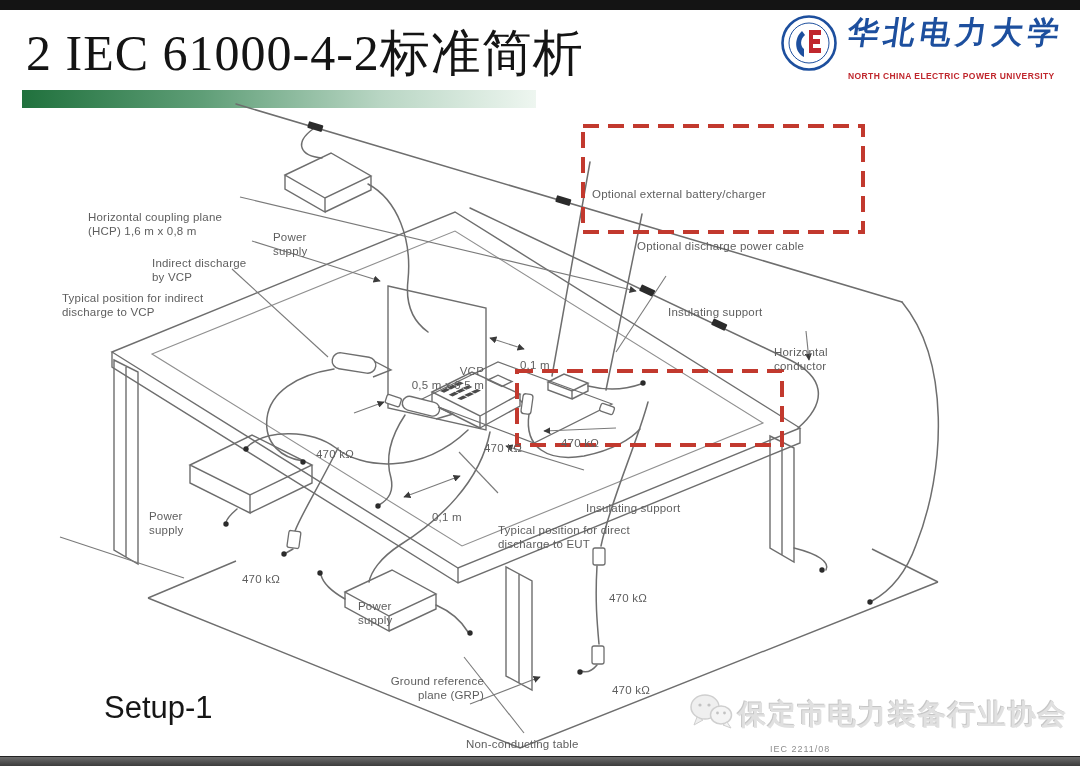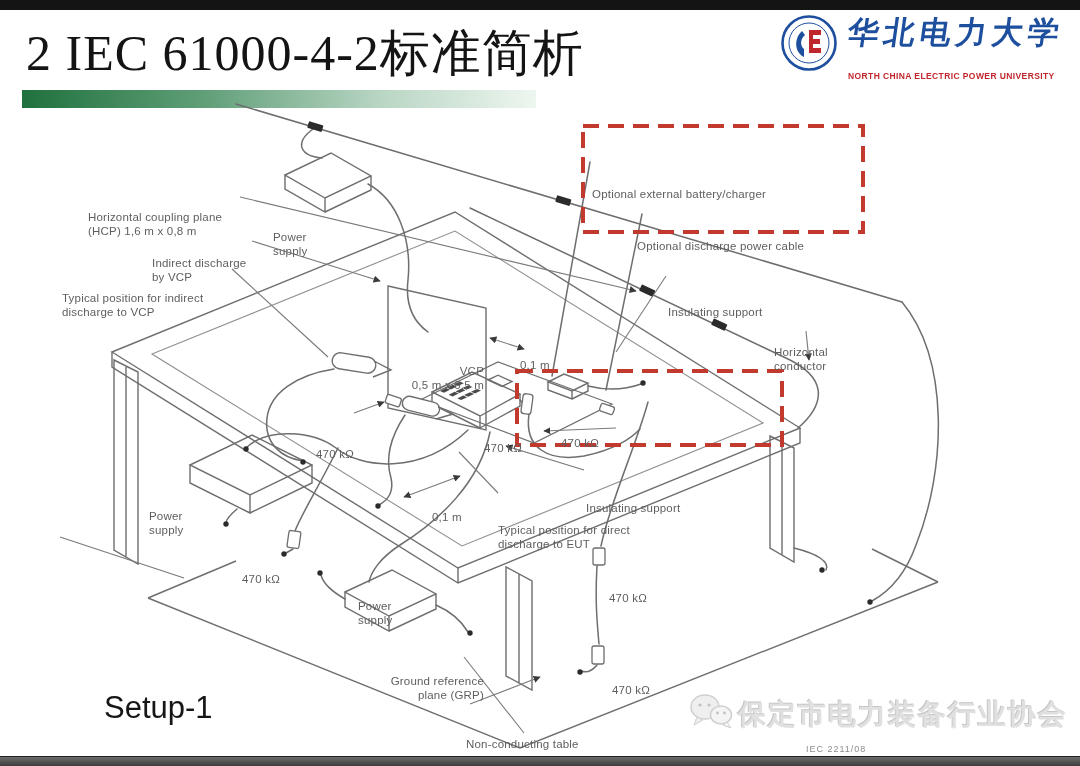--- a/index.html
+++ b/index.html
@@ -16,21 +16,21 @@
   .logo{position:absolute;right:16px;top:14px;display:flex;gap:10px;align-items:flex-start;}
   .logo-text{display:flex;flex-direction:column;}
   .logo-cn{font-family:"Liberation Serif",serif;font-size:31px;font-weight:700;color:#1d4f9e;
            letter-spacing:5px;transform:skewX(-8deg);line-height:1.2;white-space:nowrap;}
   .logo-en{font-size:8.5px;font-weight:700;color:#c0272d;letter-spacing:.4px;margin-top:20px;white-space:nowrap;}
   
   .diagram-svg{position:absolute;left:0;top:0;width:1080px;height:766px;}
   .lbl{position:absolute;font-size:11.5px;line-height:1.22;color:#5e5e5e;
        white-space:pre-line;letter-spacing:.2px;margin-top:40px;}
   .lbl.center{text-align:right;}
-  .figref{position:absolute;left:776px;top:744px;font-size:9px;color:#8d8d8d;letter-spacing:1px;padding-left:30px;}
+  .figref{position:absolute;left:740px;top:744px;font-size:9px;color:#8d8d8d;letter-spacing:1px;padding-left:30px;}
   .setup{position:absolute;left:104px;top:690px;font-size:31px;color:#161616;}
   .watermark{position:absolute;left:688px;top:692px;display:flex;align-items:flex-end;gap:4px;}
   .wm-text{font-size:28px;font-weight:700;color:#e0e0e0;letter-spacing:2px;white-space:nowrap;
            text-shadow:-1px -1px 0 #c6c6c6,1px 1px 1px #ffffff;}
 </style>
 </head>
 <body>
 
 <div class="slide">
   <div class="top-bar"></div>

